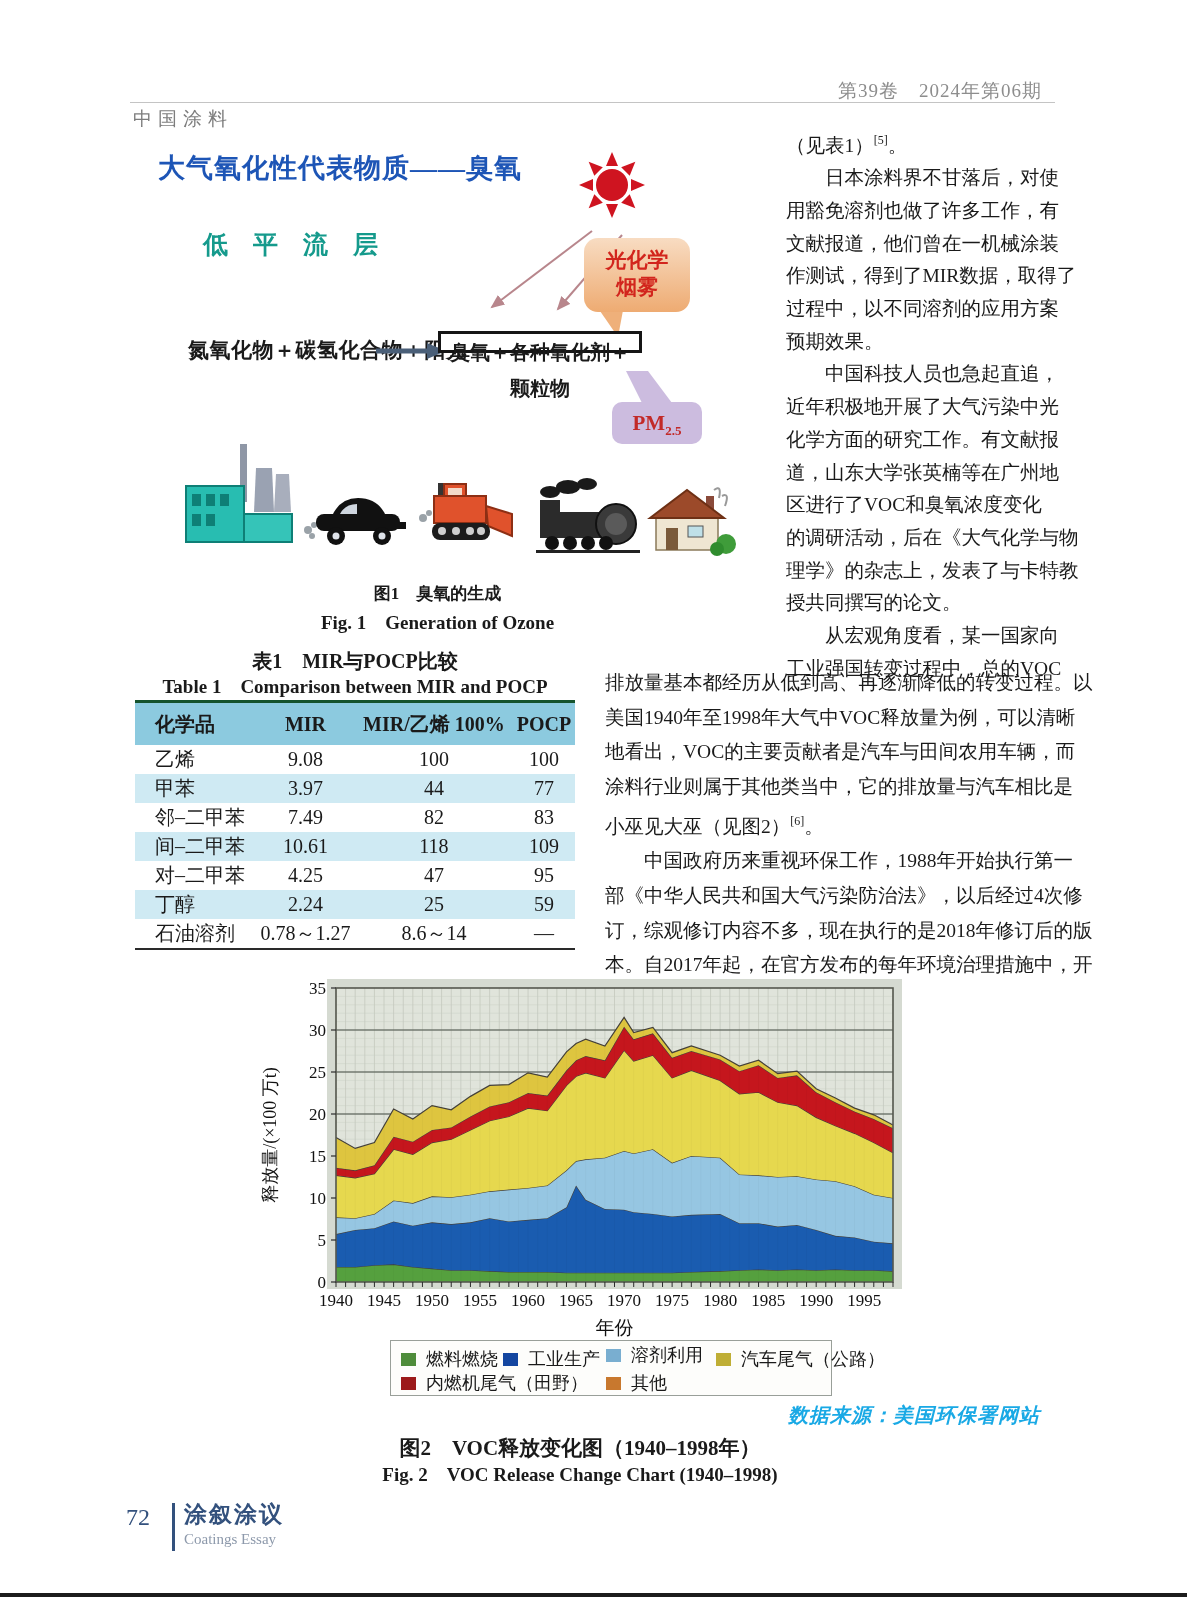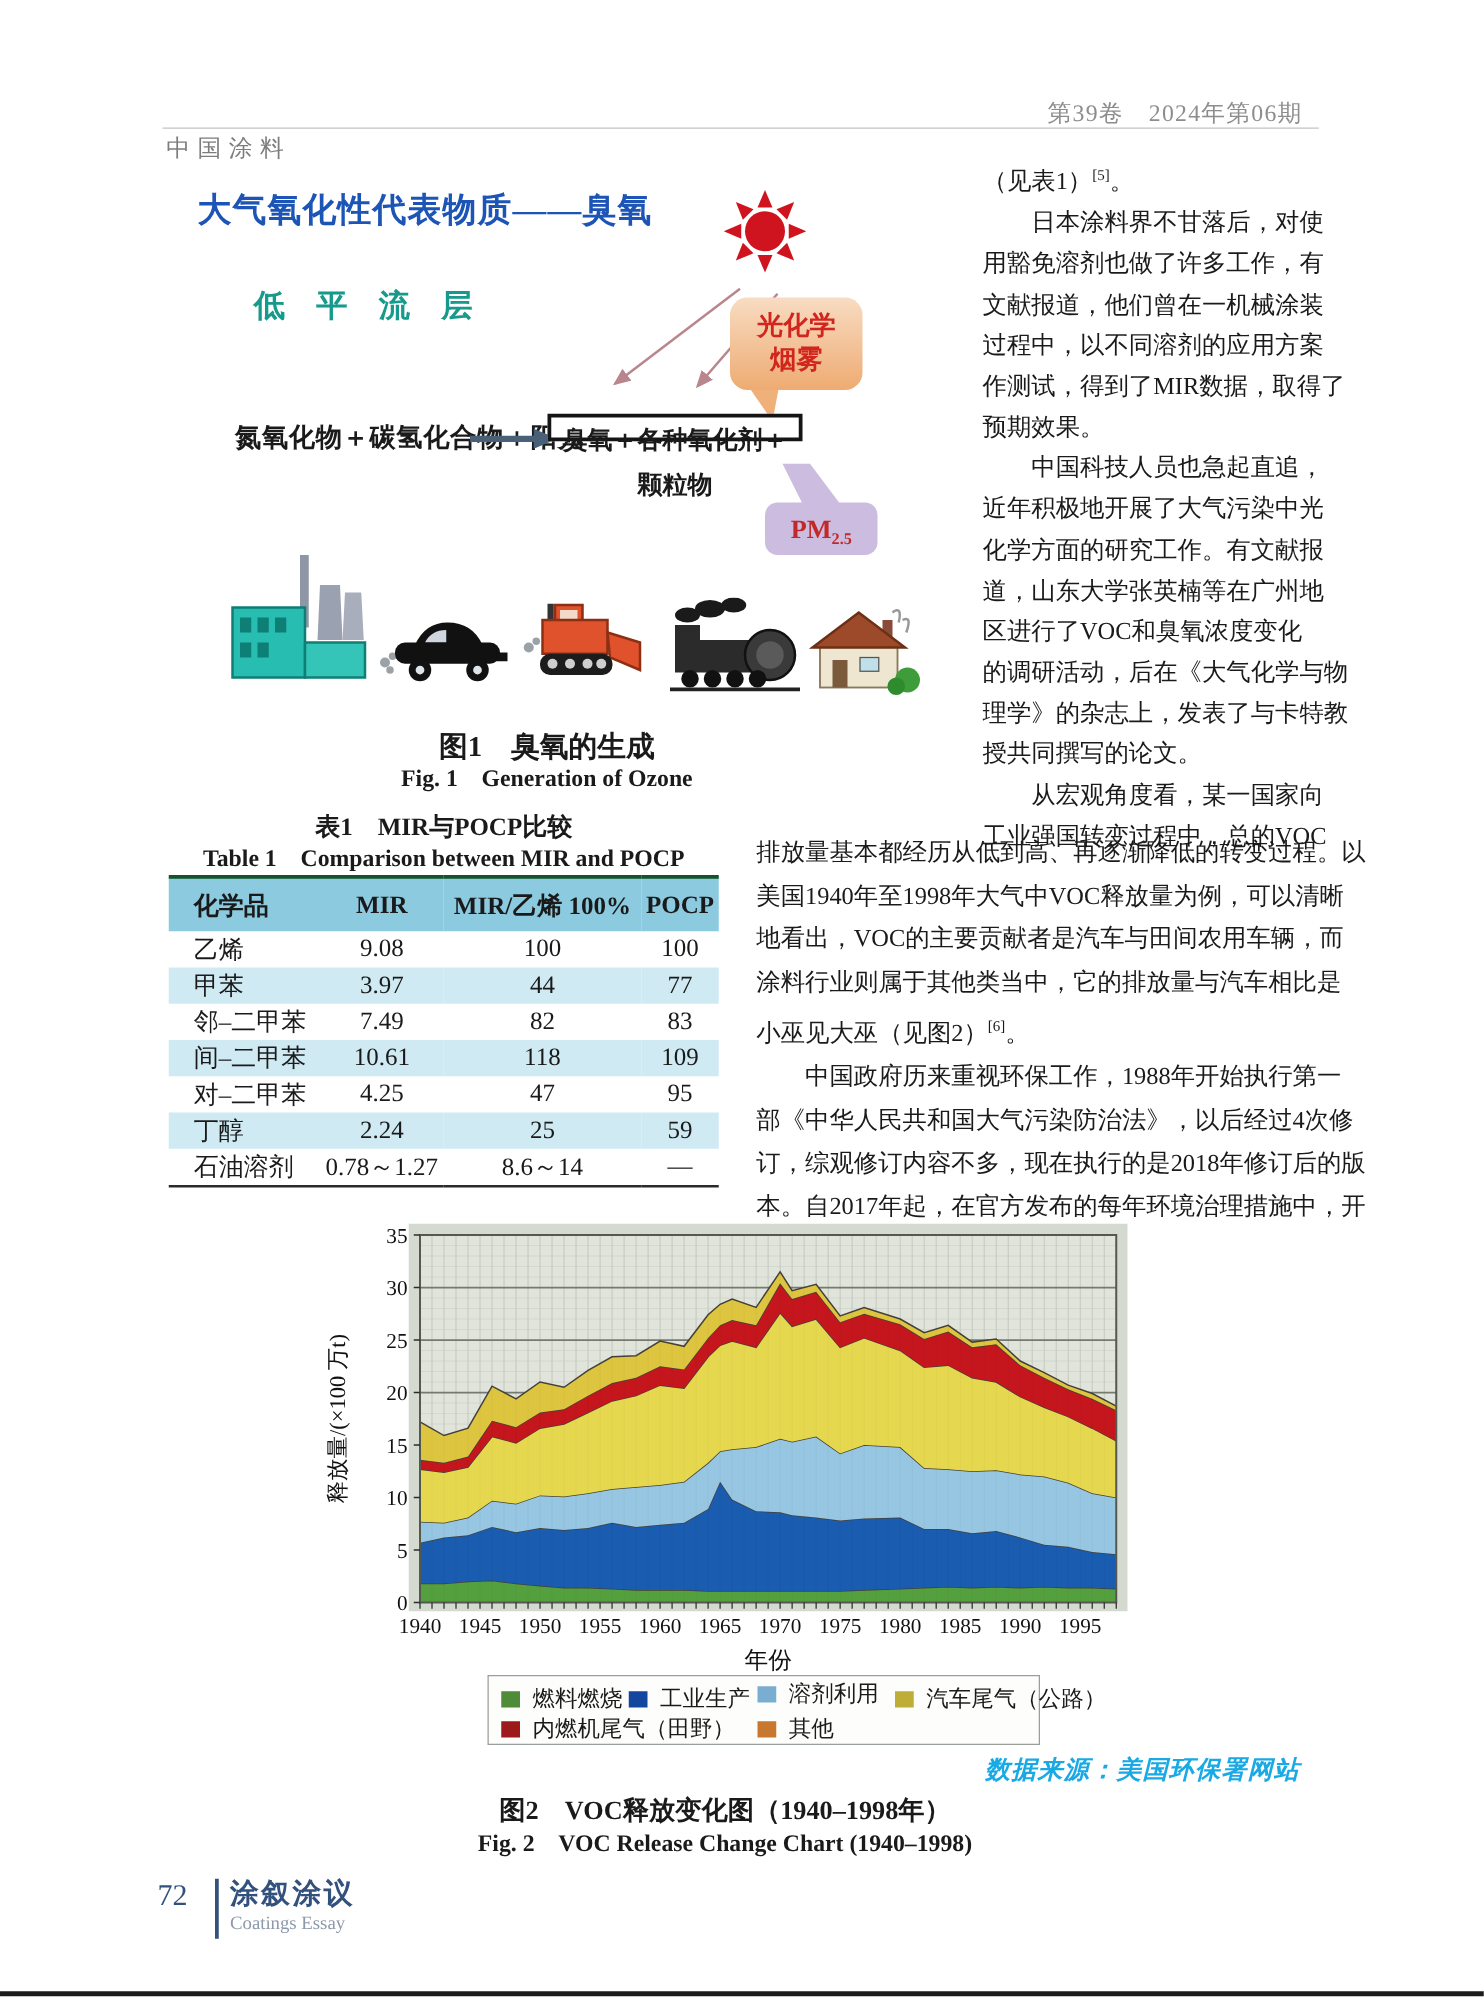--- a/index.html
+++ b/index.html
@@ -17,21 +17,21 @@
   .smog-bubble{left:584px;top:238px;width:106px;height:74px;border-radius:14px;
       background:linear-gradient(#f8dcc2,#eeab72);z-index:2;text-align:center;
       font-size:21px;font-weight:bold;color:#d2251d;line-height:27px;padding-top:9px;box-sizing:border-box;}
   .pm-bubble{left:612px;top:402px;width:90px;height:42px;background:#ccbcdf;border-radius:10px;
       z-index:2;text-align:center;font-size:21px;font-weight:bold;color:#c22a28;line-height:42px;}
   .pm-bubble sub{font-size:13px;}
   .reaction-left{left:188px;top:336px;font-size:21px;font-weight:bold;letter-spacing:.5px;}
   .reaction-box{left:438px;top:331px;width:204px;height:22px;border:3px solid #151515;
       text-align:center;font-size:20px;font-weight:bold;line-height:36px;box-sizing:border-box;background:#fff;z-index:2;}
   .cap-center{left:130px;width:615px;text-align:center;}
-  .cap1-cn{top:582px;font-size:23px;font-weight:bold;}
+  .cap1-cn{top:582px;font-size:17px;font-weight:bold;}
   .cap1-en{top:610px;font-size:19px;font-weight:bold;}
   
   .tbl-title-cn{left:135px;width:440px;top:648px;text-align:center;font-size:20px;font-weight:bold;}
   .tbl-title-en{left:135px;width:440px;top:674px;text-align:center;font-size:19px;font-weight:bold;}
   table.mir{left:135px;top:700px;width:440px;border-collapse:collapse;position:absolute;
       border-top:3px solid #14532d;border-bottom:2px solid #2a2a2a;font-size:20px;}
   table.mir th{background:#8ccadf;font-weight:bold;height:40px;font-size:20px;}
   table.mir td{height:29px;padding:0;}
   table.mir td:first-child,table.mir th:first-child{text-align:left;padding-left:20px;}
   table.mir td,table.mir th{text-align:center;}
@@ -228,22 +228,22 @@
         <td>—</td>
       </tr>
     </tbody>
 </table>
 
 <div class="abs rcol" id="right-col">
     <div class="line">（见表1）<sup>[5]</sup>。</div>
     <div class="line">　　日本涂料界不甘落后，对使</div>
     <div class="line">用豁免溶剂也做了许多工作，有</div>
     <div class="line">文献报道，他们曾在一机械涂装</div>
+    <div class="line">作测试，得到了MIR数据，取得了</div>
     <div class="line">过程中，以不同溶剂的应用方案</div>
-    <div class="line">作测试，得到了MIR数据，取得了</div>
     <div class="line">预期效果。</div>
     <div class="line">　　中国科技人员也急起直追，</div>
     <div class="line">近年积极地开展了大气污染中光</div>
     <div class="line">化学方面的研究工作。有文献报</div>
     <div class="line">道，山东大学张英楠等在广州地</div>
     <div class="line">区进行了VOC和臭氧浓度变化</div>
     <div class="line">的调研活动，后在《大气化学与物</div>
     <div class="line">理学》的杂志上，发表了与卡特教</div>
     <div class="line">授共同撰写的论文。</div>
     <div class="line">　　从宏观角度看，某一国家向</div>

